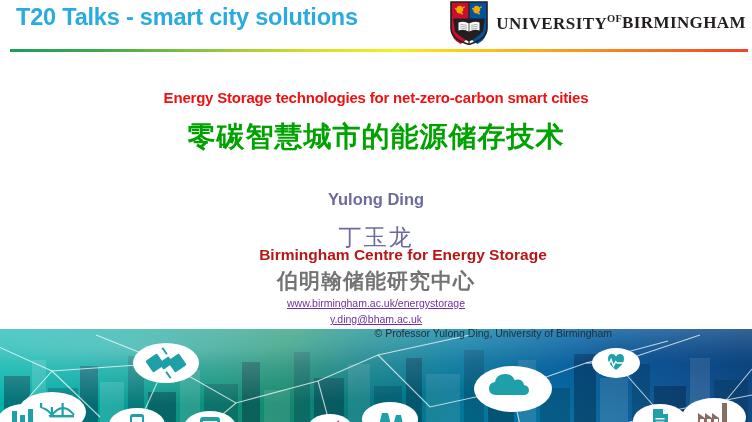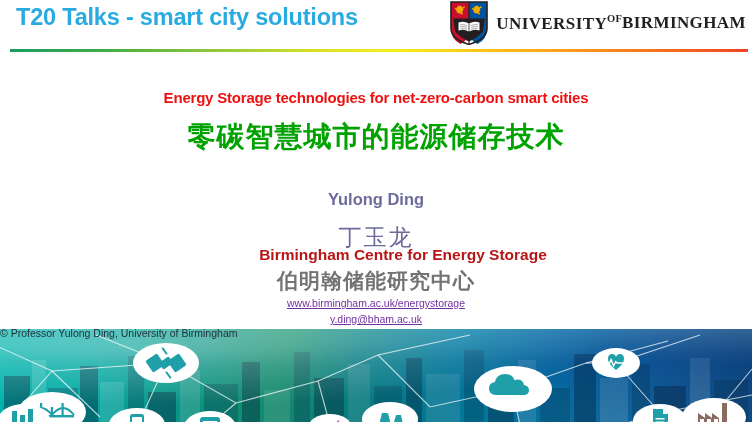--- a/index.html
+++ b/index.html
@@ -172,21 +172,21 @@
     font-size: 10.5px;
     font-weight: normal;
     color: #7030a0;
     text-decoration: underline;
     cursor: pointer;
   }
   #copyright {
     position: absolute;
     left: 0; top: 327px;
     width: 612px;
-    text-align: left;
+    text-align: right;
     font-size: 10.5px;
     color: #1d3038;
     white-space: nowrap;
     z-index: 6;
   }
 
   
   #city-band {
     position: absolute;
     left: 0; top: 329px;

